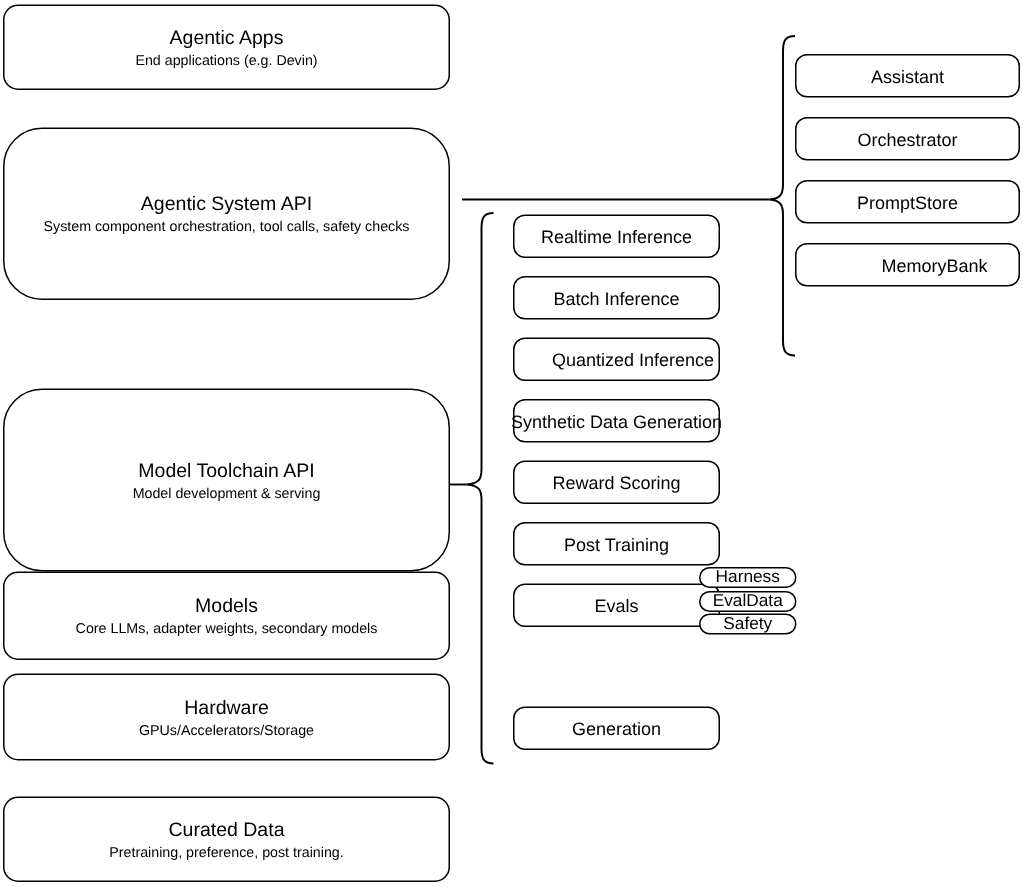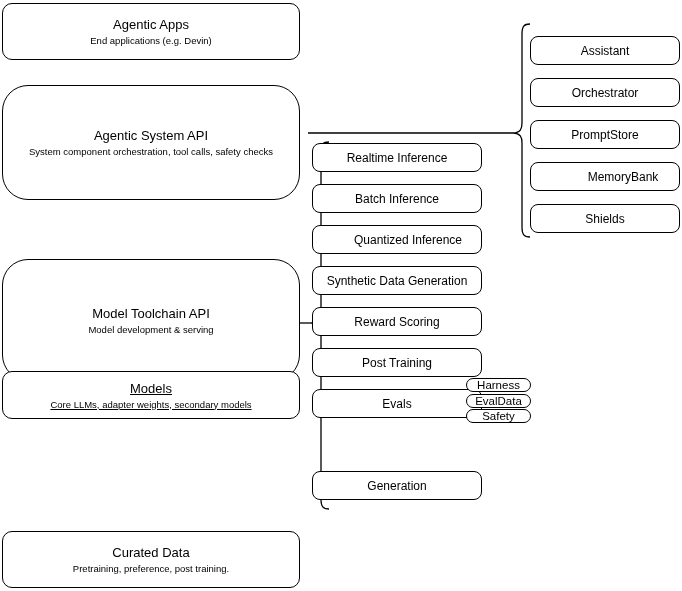--- a/index.html
+++ b/index.html
@@ -52,21 +52,21 @@
     border: 1.4px solid #000;
     border-radius: 8px;
     background: #fff;
     display: flex;
     align-items: center;
     justify-content: center;
     font-size: 12px;
     white-space: nowrap;
     z-index: 2;
   }
-  .mbox { left: 312px; width: 170px; }
+  .mbox { left: 342px; width: 138px; }
   .rbox { left: 530px; width: 150px; }
   
   .pill {
     position: absolute;
     left: 466px;
     width: 65px;
     height: 14px;
     box-sizing: border-box;
     border: 1.4px solid #000;
     border-radius: 9px;
@@ -115,25 +115,29 @@
   <div class="lbox big" style="top:85px; height:115px;">
     <div class="title">Agentic System API</div>
     <div class="subtitle">System component orchestration, tool calls, safety checks</div>
   </div>
 
   <div class="lbox big" style="top:223px; height:122px;margin-top:36px;">
     <div class="title">Model Toolchain API</div>
     <div class="subtitle">Model development &amp; serving</div>
   </div>
 
-  <div class="lbox" style="top:371px; height:48px;text-decoration:underline;">
+  <div class="lbox" style="top:381px; height:59px;">
     <div class="title">Models</div>
     <div class="subtitle">Core LLMs, adapter weights, secondary models</div>
   </div>
 
+  <div class="lbox" style="top:449px; height:58px;">
+    <div class="title">Hardware</div>
+    <div class="subtitle">GPUs/Accelerators/Storage</div>
+  </div>
 
   <div class="lbox" style="top:531px; height:57px;">
     <div class="title">Curated Data</div>
     <div class="subtitle">Pretraining, preference, post training.</div>
   </div>
 
   <div class="sbox mbox" style="top:143px;">Realtime Inference</div>
   <div class="sbox mbox" style="top:184px;">Batch Inference</div>
   <div class="sbox mbox" style="top:225px;padding-left:22px;">Quantized Inference</div>
   <div class="sbox mbox" style="top:266px;">Synthetic Data Generation</div>
@@ -143,15 +147,14 @@
   <div class="sbox mbox" style="top:471px;">Generation</div>
 
   <div class="pill" style="top:378px;">Harness</div>
   <div class="pill" style="top:394px;">EvalData</div>
   <div class="pill" style="top:409px;">Safety</div>
 
   <div class="sbox rbox" style="top:36px;">Assistant</div>
   <div class="sbox rbox" style="top:78px;">Orchestrator</div>
   <div class="sbox rbox" style="top:120px;">PromptStore</div>
   <div class="sbox rbox" style="top:162px;padding-left:36px;">MemoryBank</div>
-  <div class="sbox rbox" style="top:204px;">Shields</div>
 
 </div>
 
 </body></html>

